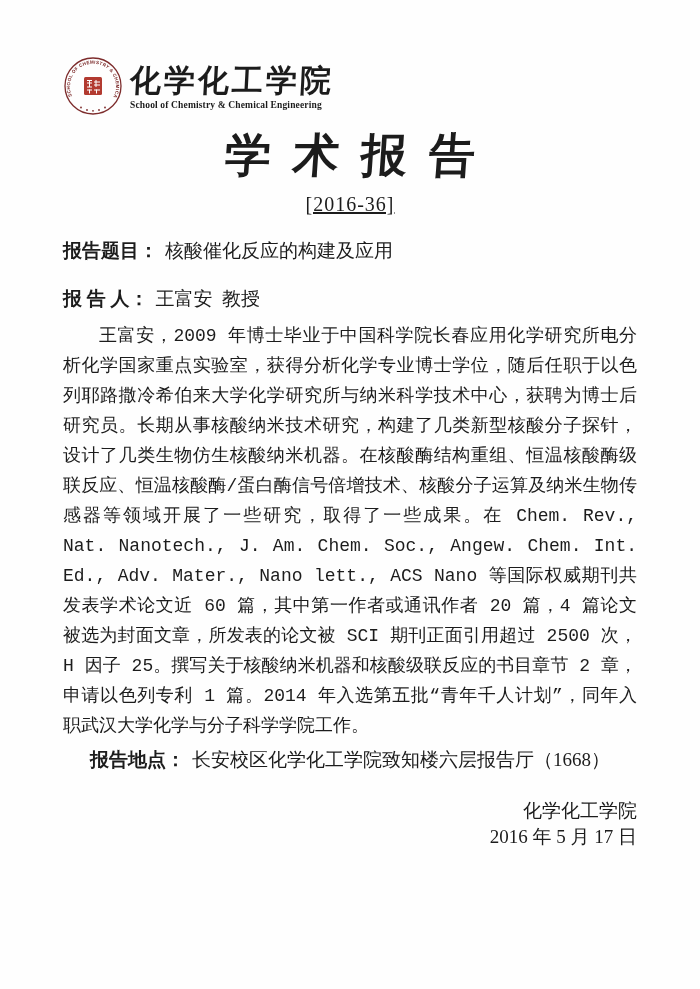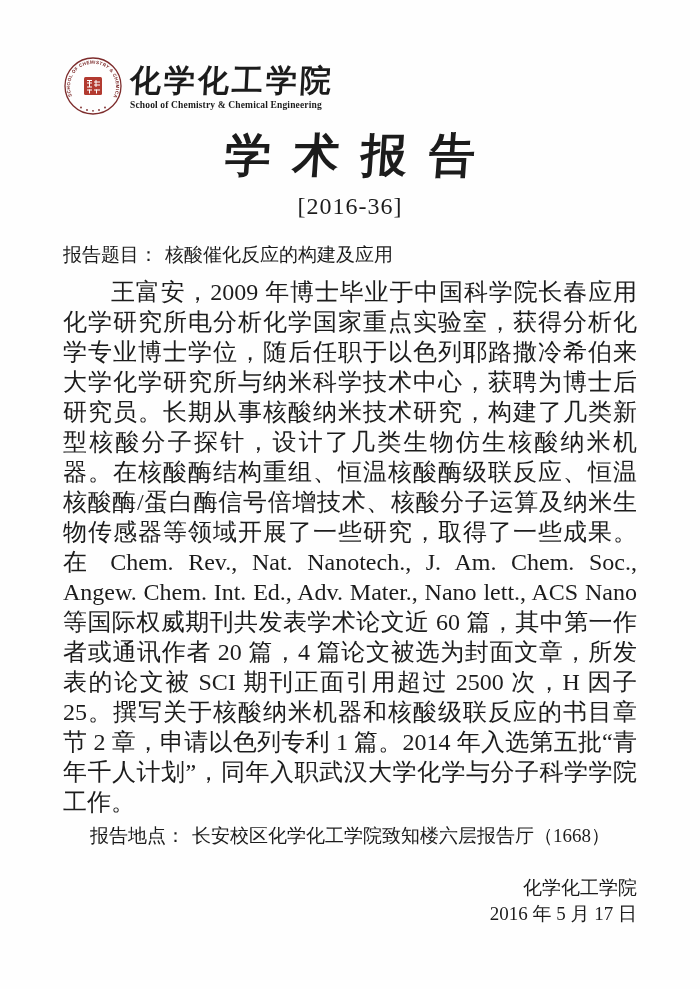--- a/index.html
+++ b/index.html
@@ -23,30 +23,30 @@
     transform:skewX(-3deg);
   }
   .school-en{font-size:9.5px;font-weight:bold;letter-spacing:0.15px;margin-top:2px;}
   
   .doc-title{
     margin:14px 0 0 0;text-align:center;
     font-size:46px;font-weight:900;line-height:1.05;
     letter-spacing:22px;padding-left:22px;
     transform:skewX(-4deg);
   }
-  .issue{ text-align:center;font-size:24px;margin-top:13px;letter-spacing:1px;}
+  .issue{ text-align:center;font-size:20px;margin-top:13px;letter-spacing:1px;text-decoration:underline;}
   
   .field{margin-top:23px;font-size:19px;line-height:1.3;}
-  .field .label{font-weight:normal;}
+  .field .label{font-weight:bold;}
   .field .value{margin-left:7px;}
   .affiliation{margin-left:5.1em;margin-top:11px;font-size:19px;}
   .intro-head{margin-top:21px;}
   .intro-para{
-    margin:9px 0 0 0;font-size:24px;line-height:30px;
-    text-align:justify;text-indent:2em;
+    margin:9px 0 0 0;font-size:18px;line-height:30px;
+    text-align:justify;text-indent:2em;font-family:Liberation Mono, monospace;
   }
   .pre{white-space:pre-wrap;}
   
   .signature{margin-top:26px;text-align:right;font-size:19px;}
   .sig-date{margin-top:0;}
 </style>
 </head>
 <body>
 
 <div class="page">
@@ -77,20 +77,23 @@
     </div>
   </div>
 
   <h1 class="doc-title">学术报告</h1>
   <div class="issue">[2016-36]</div>
 
   <div class="field">
     <span class="label">报告题目：</span><span class="value">核酸催化反应的构建及应用</span>
   </div>
 
+  <div class="field">
+    <span class="label">报 告 人：</span><span class="value pre">王富安  教授</span>
+  </div>
 
   <p class="intro-para">王富安，2009 年博士毕业于中国科学院长春应用化学研究所电分析化学国家重点实验室，获得分析化学专业博士学位，随后任职于以色列耶路撒冷希伯来大学化学研究所与纳米科学技术中心，获聘为博士后研究员。长期从事核酸纳米技术研究，构建了几类新型核酸分子探针，设计了几类生物仿生核酸纳米机器。在核酸酶结构重组、恒温核酸酶级联反应、恒温核酸酶/蛋白酶信号倍增技术、核酸分子运算及纳米生物传感器等领域开展了一些研究，取得了一些成果。在 Chem. Rev., Nat. Nanotech., J. Am. Chem. Soc., Angew. Chem. Int. Ed., Adv. Mater., Nano lett., ACS Nano 等国际权威期刊共发表学术论文近 60 篇，其中第一作者或通讯作者 20 篇，4 篇论文被选为封面文章，所发表的论文被 SCI 期刊正面引用超过 2500 次，H 因子 25。撰写关于核酸纳米机器和核酸级联反应的书目章节 2 章，申请以色列专利 1 篇。2014 年入选第五批“青年千人计划”，同年入职武汉大学化学与分子科学学院工作。</p>
 
 
   <div class="field" style="margin-top:7px;text-align:center;">
     <span class="label">报告地点：</span><span class="value">长安校区化学化工学院致知楼六层报告厅（1668）</span>
   </div>
 
   <div class="signature">
     <div class="sig-org">化学化工学院</div>

